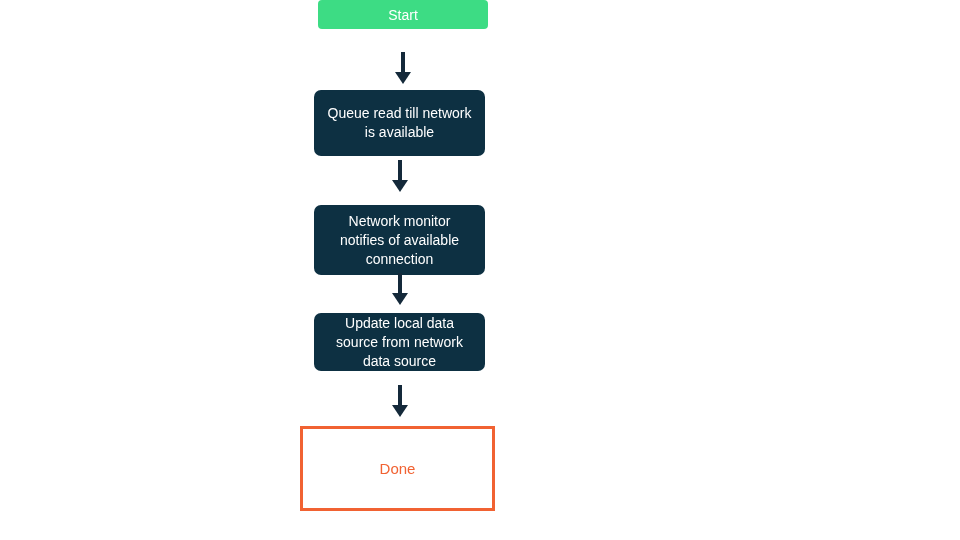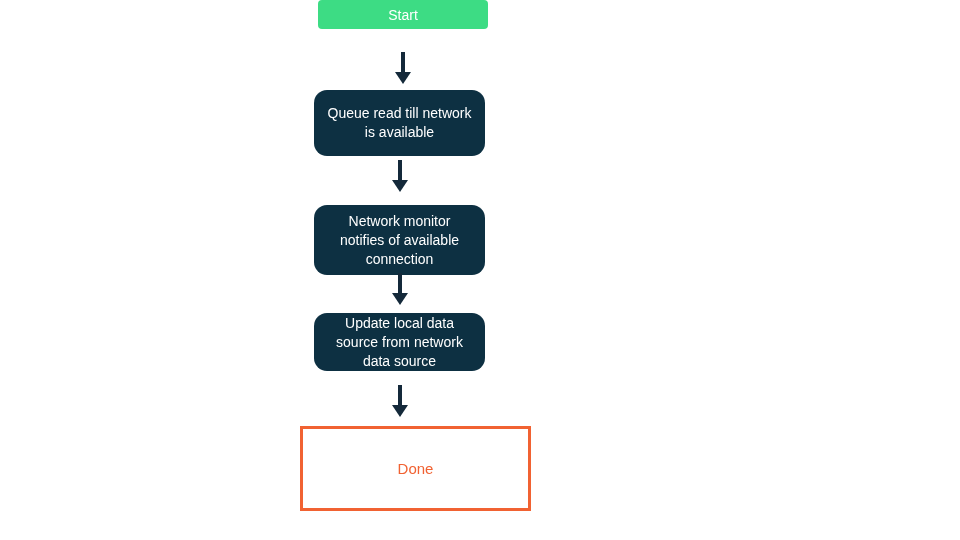--- a/index.html
+++ b/index.html
@@ -28,31 +28,31 @@
     width: 170px; height: 29px;
     background: var(--green, #3ddc84);
     color: var(--text-light, #ffffff);
     border-radius: 4px;
     font-size: 14px;
   }
   .node-process {
     width: 171px;
     background: var(--navy, #0d3042);
     color: var(--text-light, #ffffff);
-    border-radius: 13px;
+    border-radius: 7px;
     font-size: 14px;
     line-height: 19px;
     padding: 4px 12px;
   }
   .node-queue    { left: 314px; top: 90px;  height: 66px; }
   .node-monitor  { left: 314px; top: 205px; height: 70px; }
   .node-update   { left: 314px; top: 313px; height: 58px; }
   .node-done {
     left: 300px; top: 426px;
-    width: 231px; height: 85px;
+    width: 195px; height: 85px;
     background: #ffffff;
     border: 3px solid var(--orange, #f16232);
     color: var(--orange, #f16232);
     font-size: 15px;
     border-radius: 0;
   }
   .arrow {
     position: absolute;
     width: 16px;
     display: flex;

